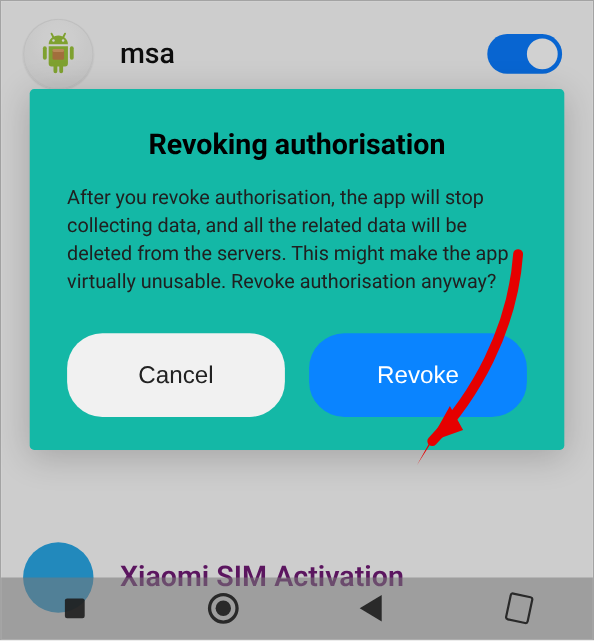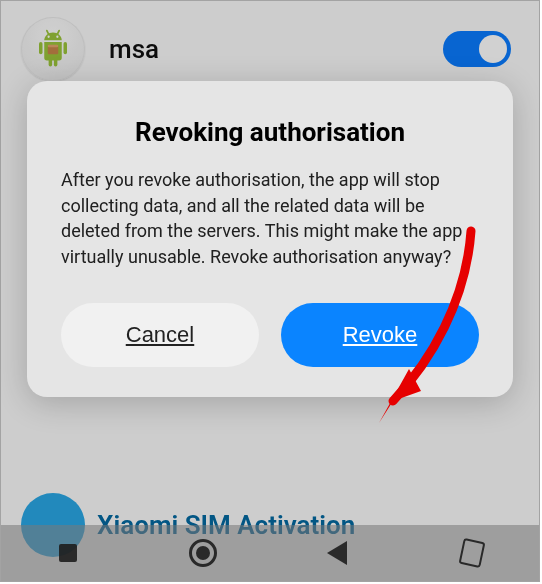--- a/index.html
+++ b/index.html
@@ -74,41 +74,41 @@
     display: flex;
     align-items: center;
     padding: 0 28px 0 20px;
   }
   .second-row .circle {
     width: 64px; height:64px;
     border-radius: 50%;
     background: #2aa8e6;
   }
   .second-row .txt {
-    margin-left: 12px;
+    margin-left: 24px;
     font-size: 26px;
     font-weight: 600;
-    color: #0369a1;
+    color: #701a75;
   }
 
   
   .scrim {
     position: absolute;
     inset: 0;
     background: rgba(0,0,0,0.18);
   }
 
   
   .dialog {
     position: absolute;
     left: 26px;
     right: 26px;
     top: 80px;
-    background: #e5e5e5;
-    border-radius: 20px;
+    background: #14b8a6;
+    border-radius: 4px;
     padding: 36px 34px 30px;
     box-shadow: 0 6px 32px rgba(0,0,0,0.2);
     box-sizing: border-box;
   }
   .dialog-title {
     text-align: center;
     font-size: 26px;
     font-weight: 700;
     color: #000;
     margin-bottom: 20px;
@@ -119,30 +119,29 @@
     color: #202020;
     text-align: left;
   }
   .dialog-actions {
     display: flex;
     gap: 22px;
     margin-top: 34px;
   }
   .btn {
     flex: 1;
-    height: 64px;
+    height: 76px;
     border: none;
     border-radius: 32px;
     font-size: 22px;
     font-weight: 500;
     cursor: pointer;
     display: flex;
     align-items: center;
     justify-content: center;
-    text-decoration: underline;
   }
   .btn-cancel { background: #f1f1f1; color: #222; }
   .btn-revoke { background: #0a84ff; color: #fff; }
 
   
   .navbar {
     position: absolute;
     left: 0; right: 0;
     bottom: 0;
     height: 56px;

